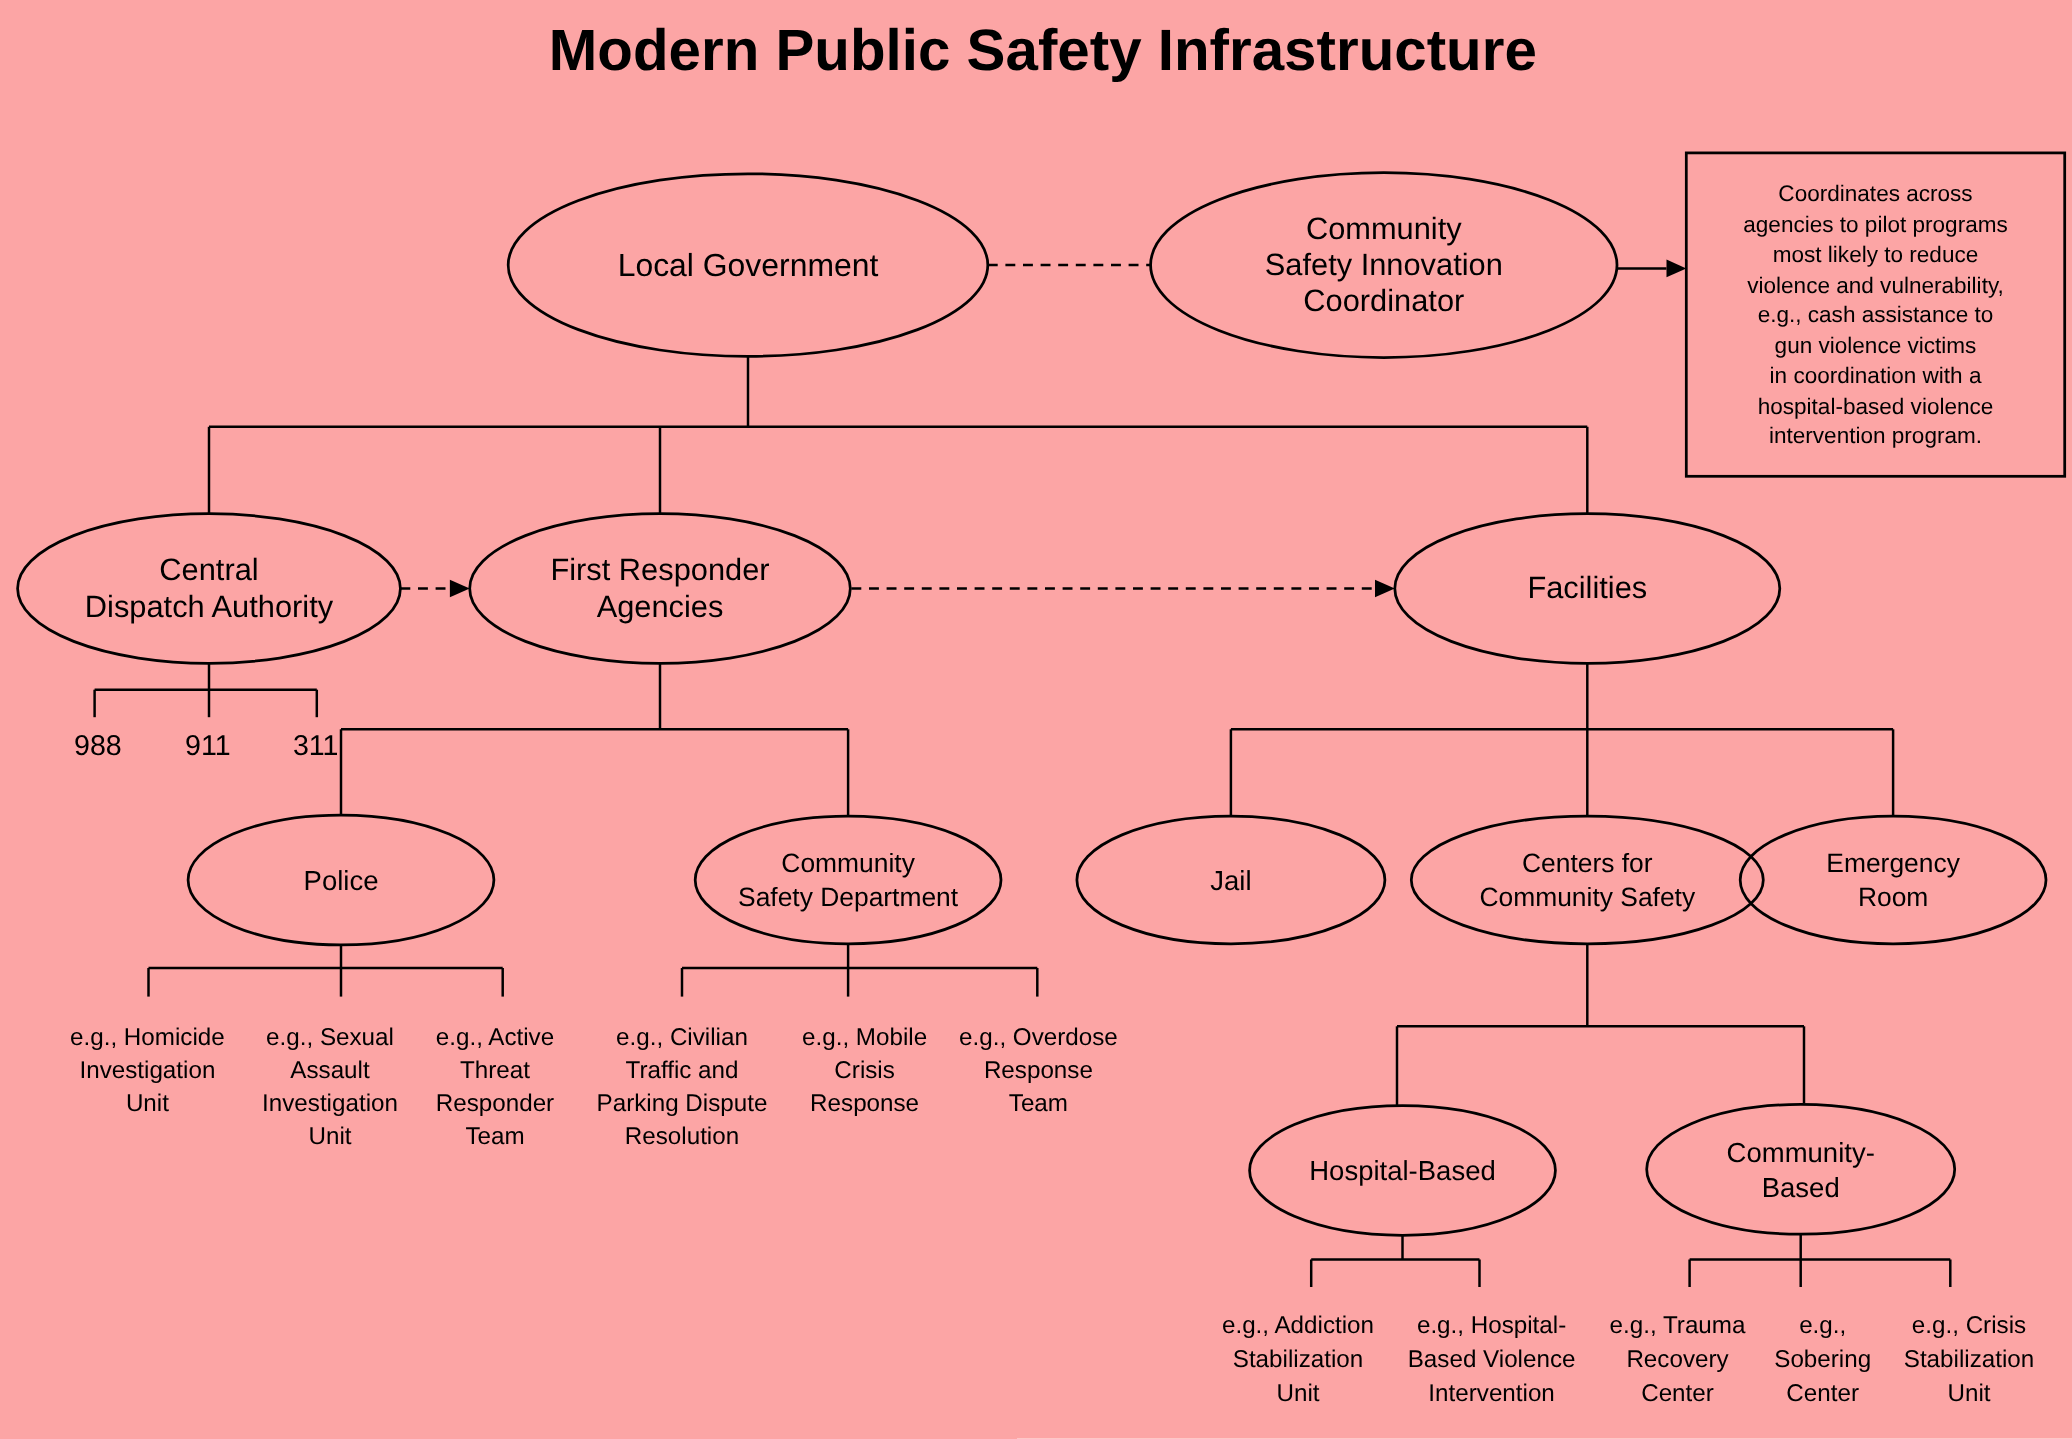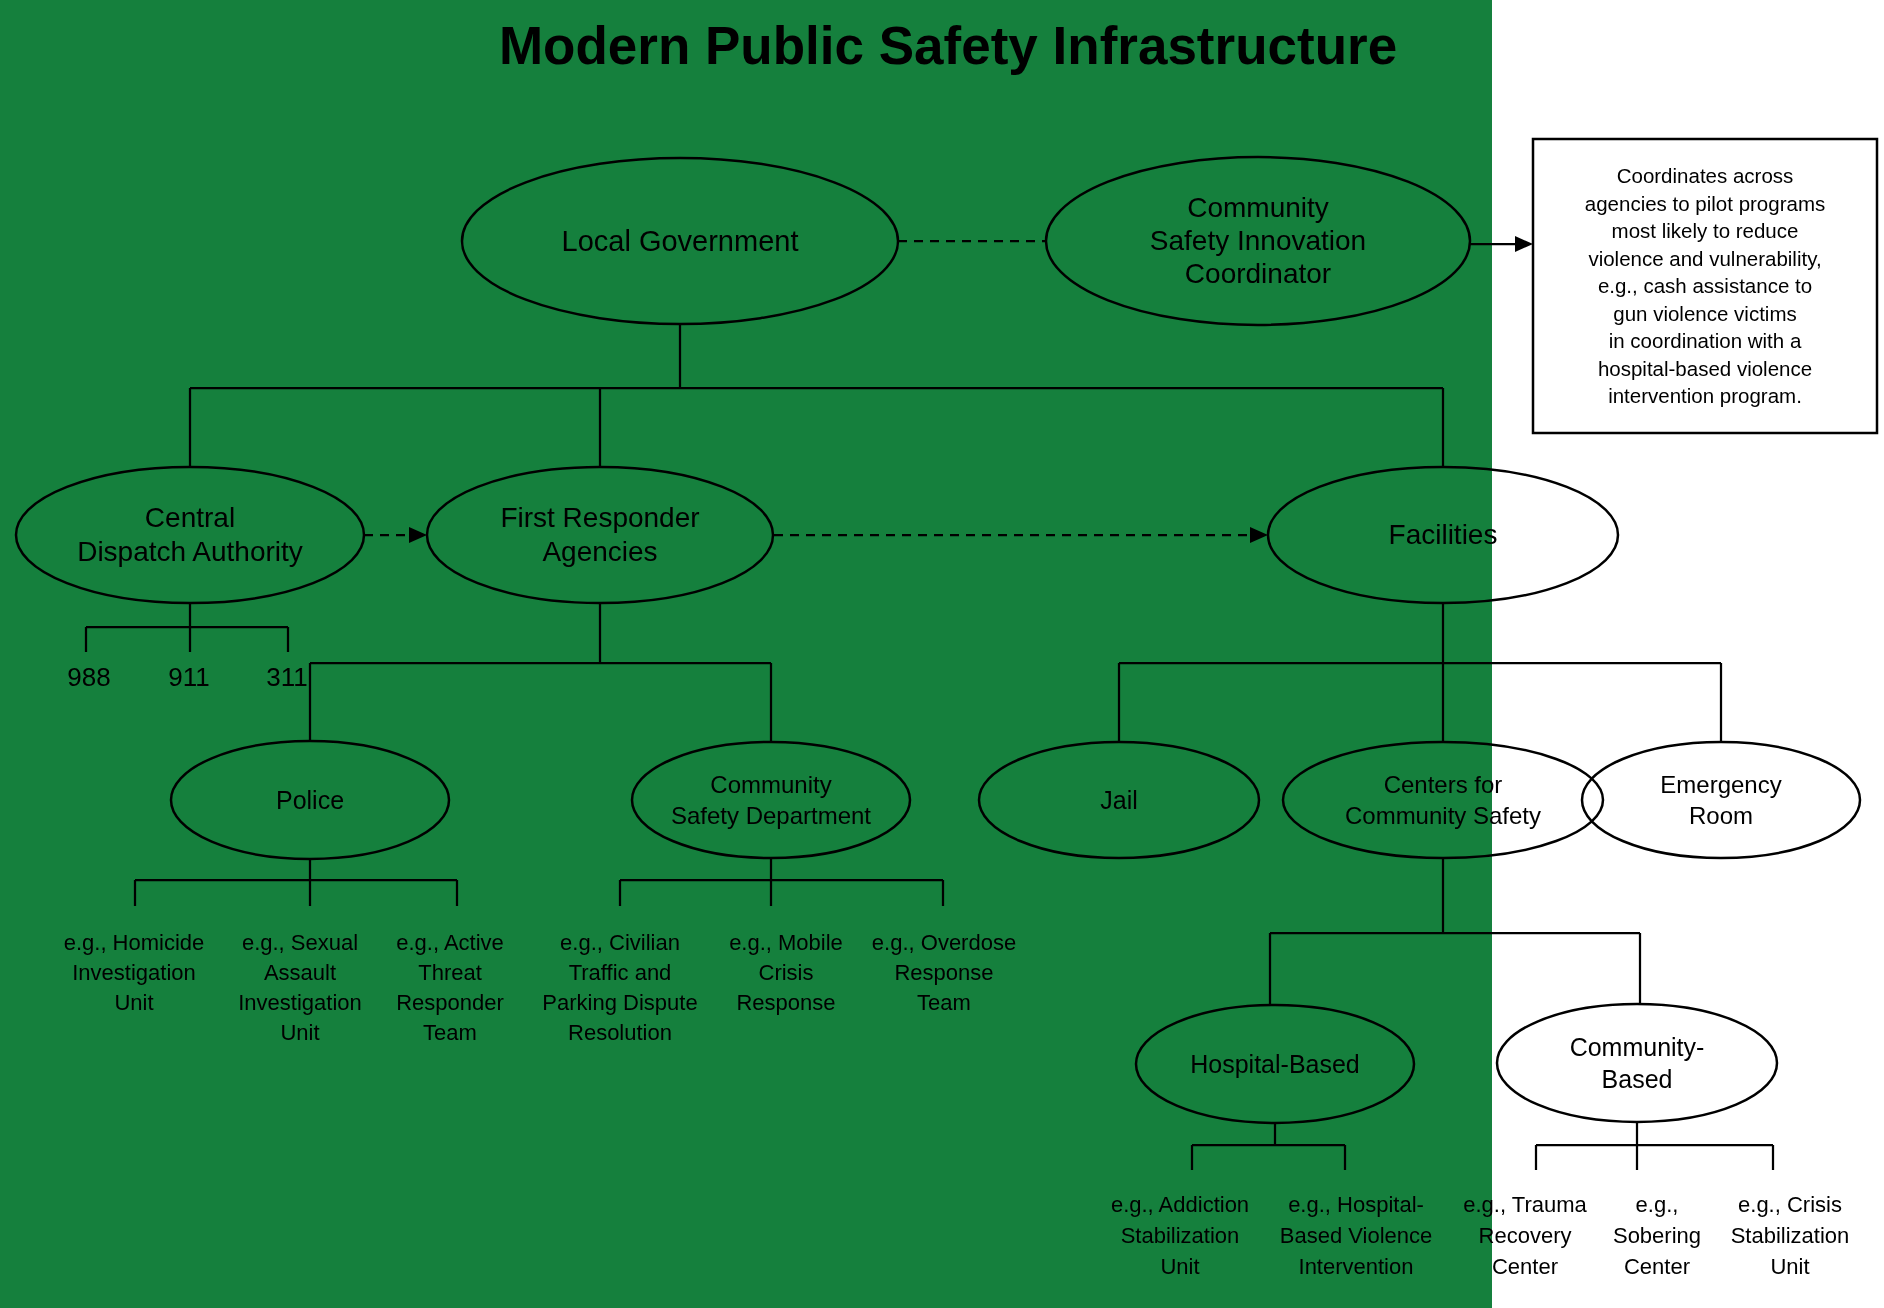--- a/index.html
+++ b/index.html
@@ -1,16 +1,16 @@
 <!DOCTYPE html>
 <html><head>
 <meta charset="utf-8">
 <style>
   html,body{margin:0;padding:0;background:#ffffff;}
-  .stage{width:1492px;height:1308px;position:relative;background:#15803d;}
+  .stage{width:1884px;height:1308px;position:relative;background:#fca5a5;}
   svg{display:block;}
   text{font-family:"Liberation Sans","DejaVu Sans",sans-serif;fill:#000000;}
   .t-mid{text-anchor:middle;}
   .t-title{font-size:53px;font-weight:700;}
   .t-node1{font-size:29px;}
   .t-node1b{font-size:28px;}
   .t-node2{font-size:28px;}
   .t-node3{font-size:25px;}
   .t-node3b{font-size:24px;}
   .t-node4{font-size:25px;}

